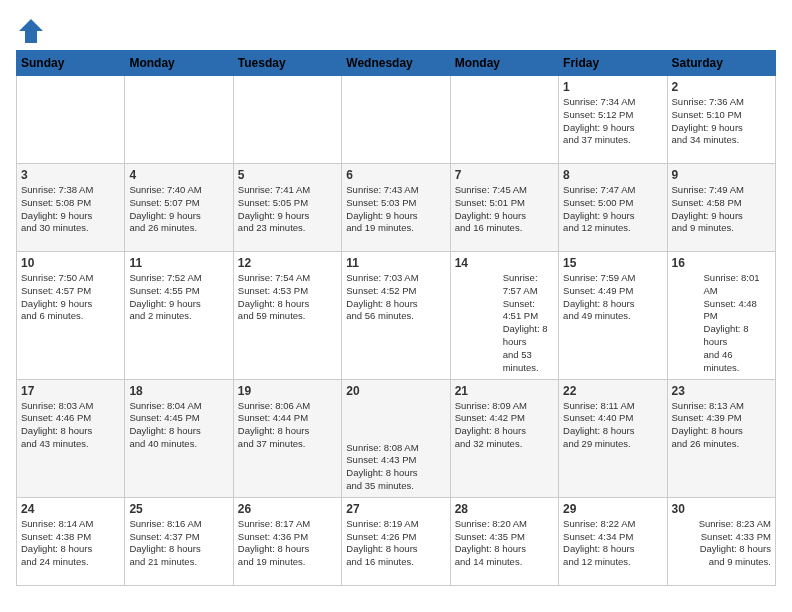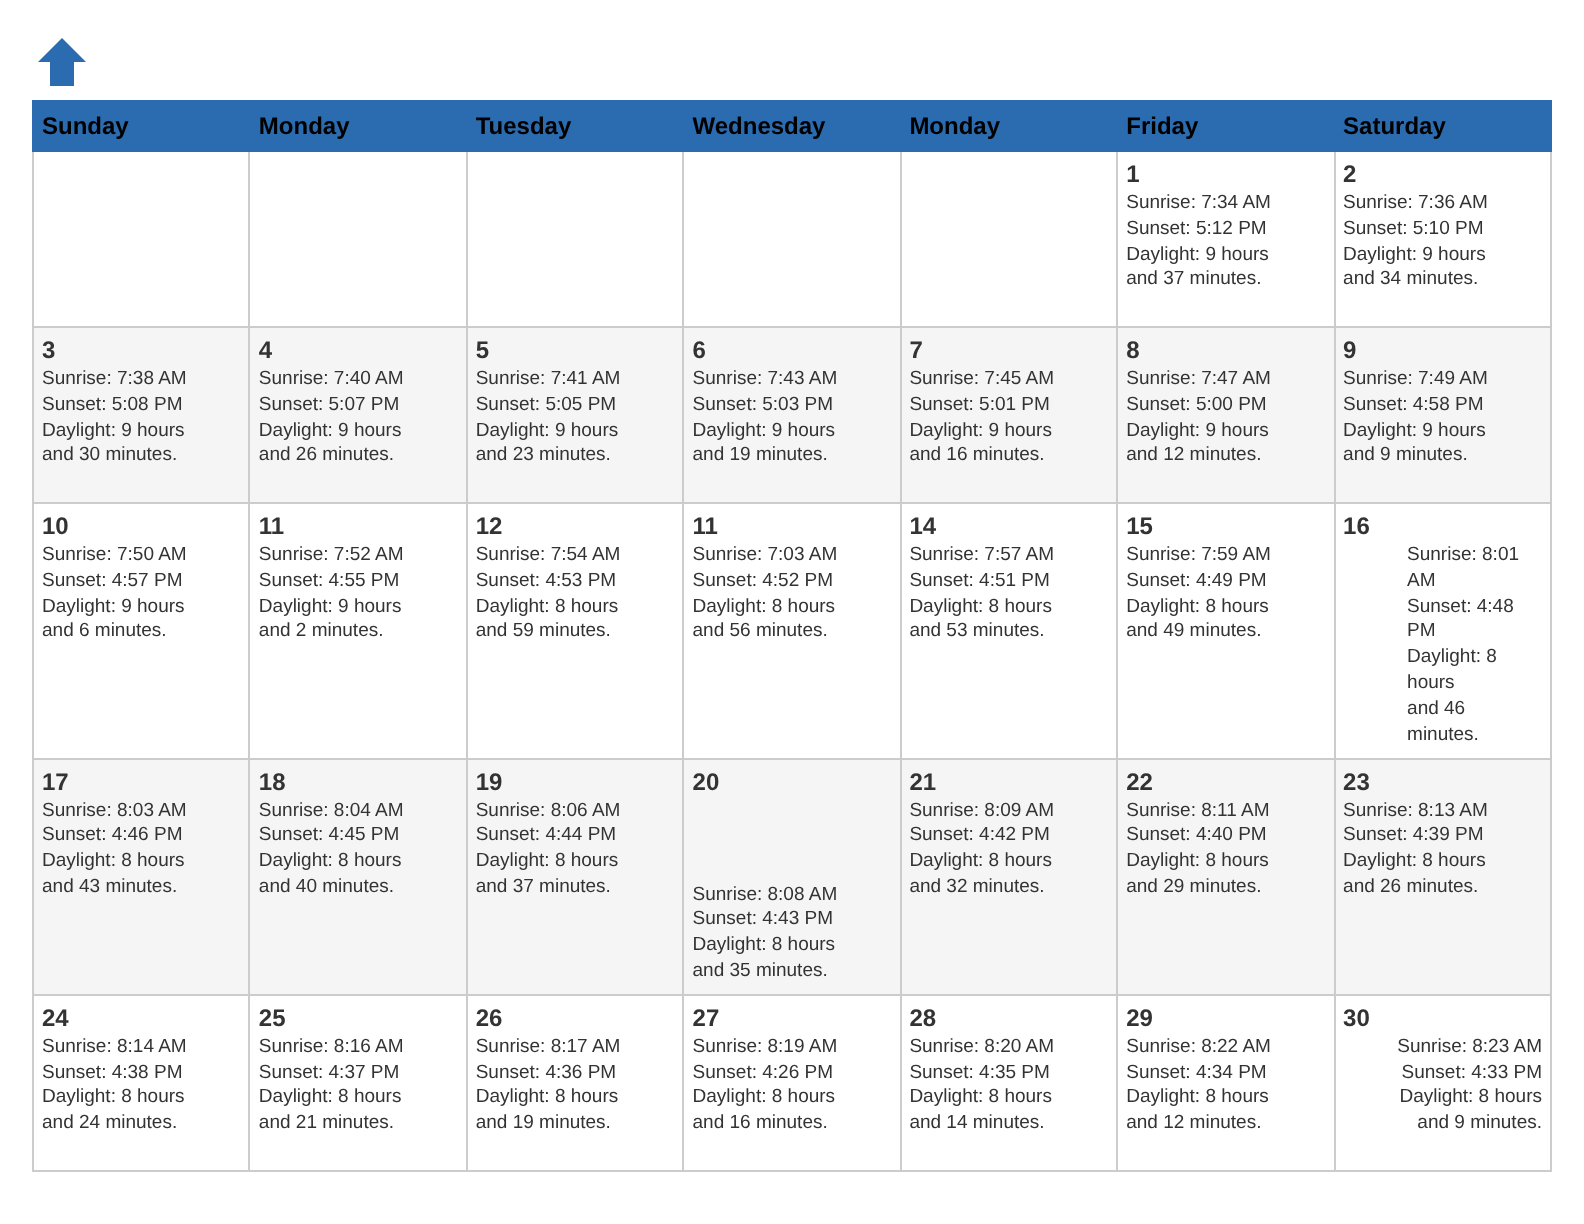--- a/index.html
+++ b/index.html
@@ -221,21 +221,21 @@
         </td>
         <td>
           <span class="day-num">11</span>
           <div class="day-info" style="white-space: pre-line;">Sunrise: 7:03 AM
 Sunset: 4:52 PM
 Daylight: 8 hours
 and 56 minutes.</div>
         </td>
         <td>
           <span class="day-num">14</span>
-          <div class="day-info" style="white-space: pre-line;">Sunrise: 7:57 AM
+          <div class="day-info" style="white-space: pre-line; margin-left: 48px;">Sunrise: 7:57 AM
 Sunset: 4:51 PM
 Daylight: 8 hours
 and 53 minutes.</div>
         </td>
         <td>
           <span class="day-num">15</span>
           <div class="day-info" style="white-space: pre-line;">Sunrise: 7:59 AM
 Sunset: 4:49 PM
 Daylight: 8 hours
 and 49 minutes.</div>

